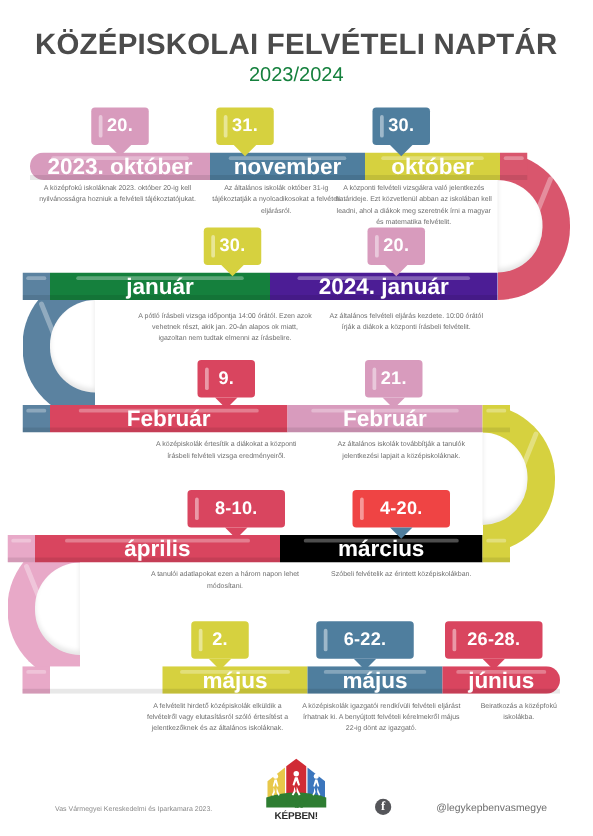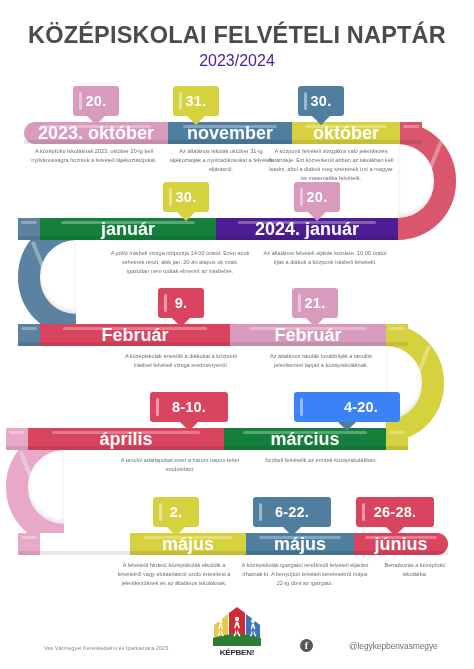--- a/index.html
+++ b/index.html
@@ -15,21 +15,21 @@
   
   .title{
     position:absolute;left:0;top:22px;width:474px;
     text-align:center;
     font-size:23.5px;font-weight:bold;letter-spacing:.2px;
     color:#4b4b4b;
   }
   .subtitle{
     position:absolute;left:0;top:52px;width:474px;
     text-align:center;
-    font-size:16px;font-weight:400;color:#4c1d95;
+    font-size:16px;font-weight:400;color:#15803d;
   }
 
   
   .ribbon-row{position:absolute;height:22px;display:flex;overflow:hidden;}
   .seg{height:22px;position:relative;display:flex;align-items:center;justify-content:center;}
   .seg span{
     color:#ffffff;font-weight:bold;font-size:18px;
     position:relative;z-index:3;white-space:nowrap;
   }
   .seg::before{ 
@@ -197,32 +197,32 @@
   </div>
 
   <div class="desc" style="left:118px;top:352px;width:126px;">A középiskolák értesítik a diákokat a központi írásbeli felvételi vizsga eredményeiről.</div>
   <div class="desc" style="left:258px;top:352px;width:126px;">Az általános iskolák továbbítják a tanulók jelentkezési lapjait a középiskoláknak.</div>
 
   <div class="ribbon-row" style="left:6px;top:428px;width:402px;">
     <div class="seg" style="width:22px;background:#e8a9c8;"></div>
     <div class="seg" style="width:196px;background:#d9455f;">
       <span>április</span>
     </div>
-    <div class="seg" style="width:162px;background:#15803d;">
+    <div class="seg" style="width:162px;background:#000000;">
       <span>március</span>
     </div>
     <div class="seg" style="width:22px;background:#d6d13f;"></div>
   </div>
 
   <div class="pin wide" style="left:150px;top:392px;background:#d9455f;">
     <i class="tick"></i>
     <b>8-10.</b>
     <i class="tail" style="border-top:9px solid #d9455f;"></i>
   </div>
-  <div class="pin wide" style="left:294px;top:392px;background:#3b82f6;padding-left:28px;">
+  <div class="pin wide" style="left:282px;top:392px;background:#ef4444;">
     <i class="tick"></i>
     <b>4-20.</b>
     <i class="tail" style="border-top:9px solid #4f7e9e;"></i>
   </div>
 
   <div class="desc" style="left:110px;top:456px;width:140px;">A tanulói adatlapokat ezen a három napon lehet módosítani.</div>
   <div class="desc" style="left:258px;top:456px;width:126px;">Szóbeli felvételik az érintett középiskolákban.</div>
 
   <div class="ribbon-row" style="left:6px;top:533px;width:430px;padding-left:12px;">
     <div class="seg" style="width:22px;background:#e8a9c8;"></div>

